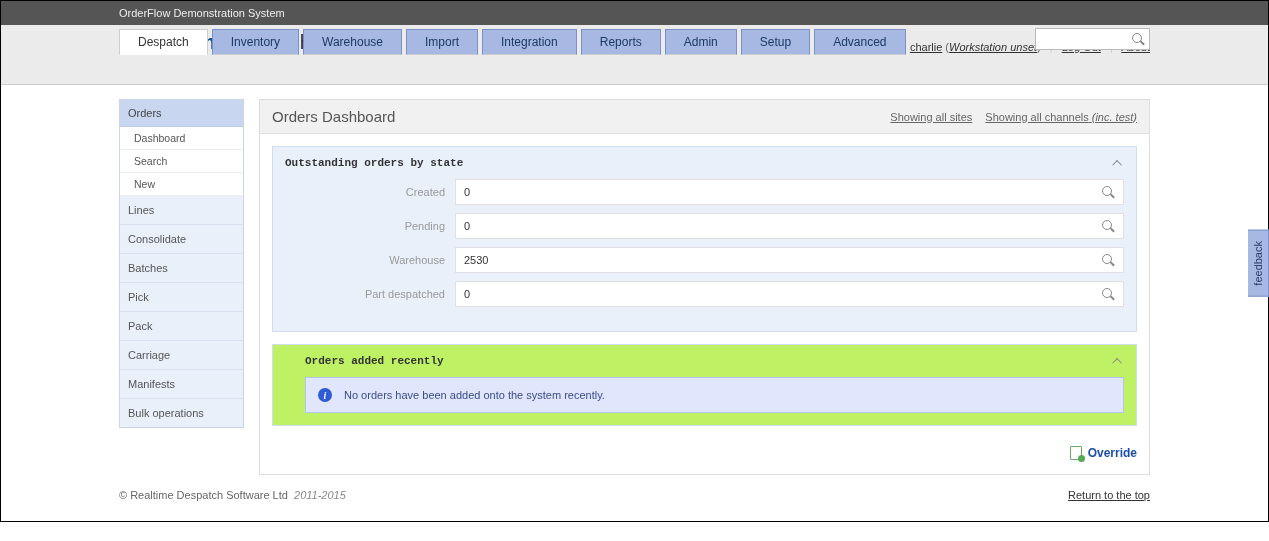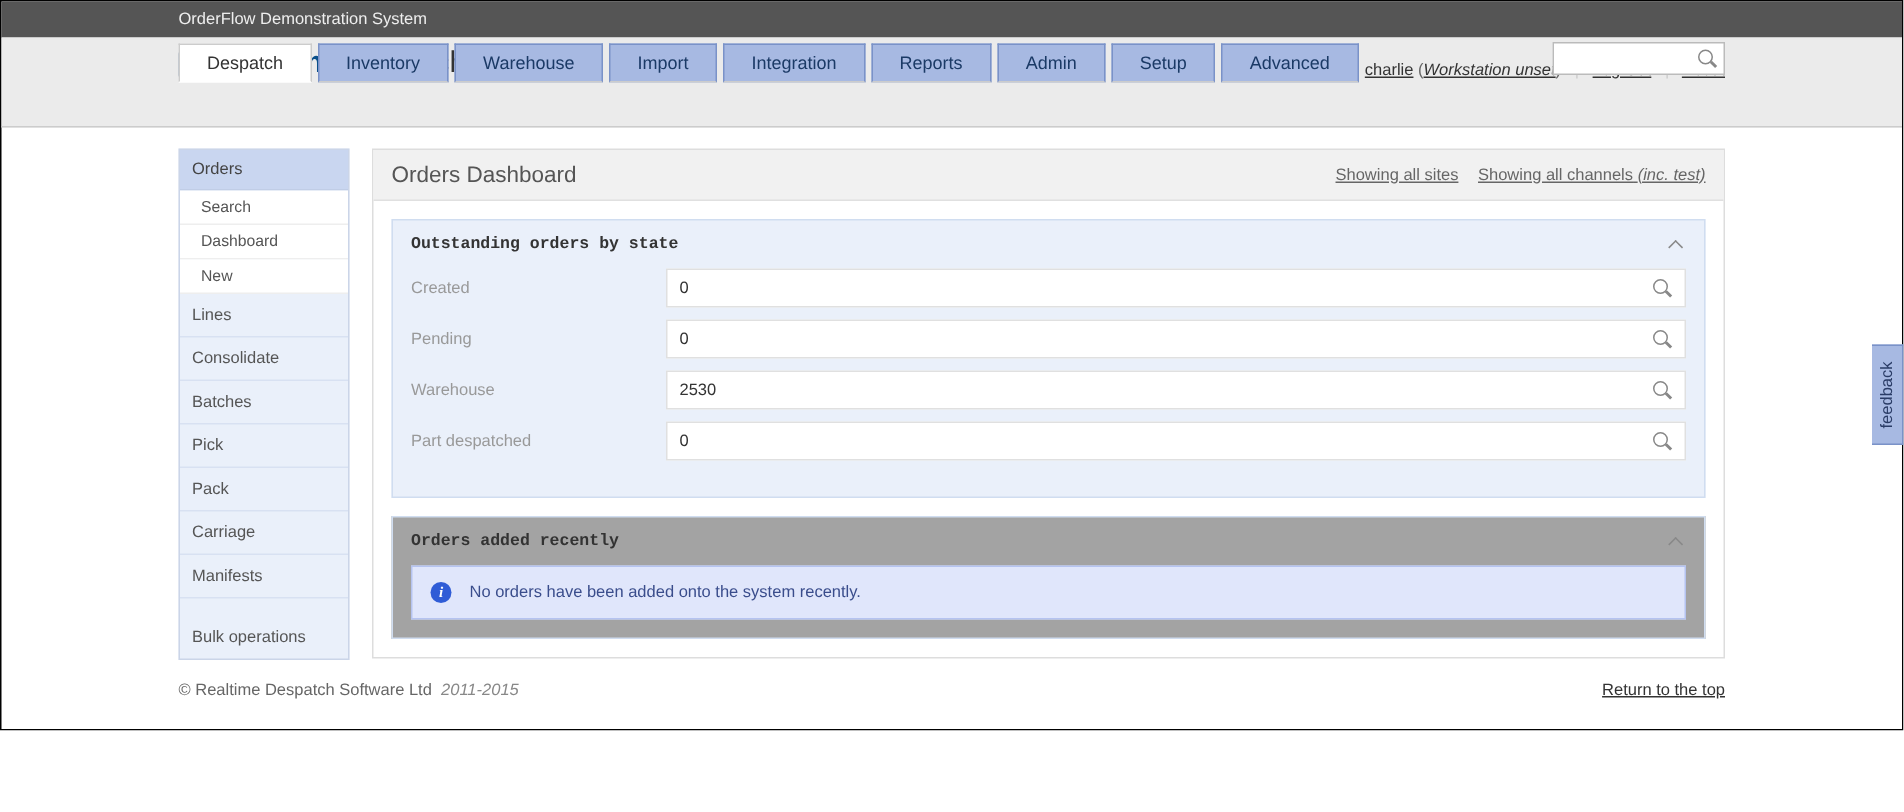--- a/index.html
+++ b/index.html
@@ -130,21 +130,21 @@
     left: 8px; top: 9px;
   }
 
   .content {
     display: flex;
     padding: 14px 118px 0 118px;
     gap: 15px;
     align-items: flex-start;
   }
   .sidebar {
-    width: 114px;
+    width: 125px;
     border: 1px solid #cbd5e8;
     background: #eaf0fa;
   }
   .side-head {
     background: #c9d6f0;
     padding: 7px 8px;
     font-size: 11px;
     color: #444;
     border-bottom: 1px solid #c0cde6;
     cursor: pointer;
@@ -157,21 +157,21 @@
     border-bottom: 1px solid #eee;
     cursor: pointer;
   }
   .side-item {
     padding: 8px 8px;
     font-size: 11px;
     color: #555;
     border-bottom: 1px solid #d8e1f2;
     cursor: pointer;
   }
-  .side-item:last-child { border-bottom: none; margin-top: 12px; }
+  .side-item:last-child { border-bottom: none; }
 
   .main {
     flex: 1;
     border: 1px solid #ddd;
     background: #fff;
   }
   .main-head {
     display: flex;
     justify-content: space-between;
     align-items: center;
@@ -184,21 +184,21 @@
   .main-links a { color: #666; text-decoration: underline; margin-left: 10px; }
   .main-links .italic { font-style: italic; }
 
   .panel {
     margin: 12px;
     border: 1px solid #d0ddf0;
   }
   .panel.blue {
     background: #eaf0fa;
   }
-  .panel.white { background: #a3a3a3; }
+  .panel.white { background: #bef264; padding-left: 20px; }
   .panel-head {
     display: flex;
     justify-content: space-between;
     align-items: center;
     padding: 10px 12px;
     font-weight: bold;
     font-size: 11px;
     color: #333;
     font-family: Liberation Mono, monospace;
   }
@@ -221,23 +221,24 @@
 
   .state-table { padding: 0 12px 12px; }
   .state-row {
     display: flex;
     align-items: center;
     margin-bottom: 8px;
   }
   .state-row:last-child { margin-bottom: 12px; }
   .state-label {
     width: 170px;
+    text-align: right;
     color: #999;
     font-size: 11px;
-    padding-right: 0;
+    padding-right: 10px;
   }
   .state-value {
     flex: 1;
     background: #fff;
     border: 1px solid #e0e0e0;
     height: 26px;
     display: flex;
     align-items: center;
     justify-content: space-between;
     padding: 0 8px;
@@ -373,22 +374,22 @@
         <input type="text" placeholder="" style="">
         <span class="mag-icon"></span>
       </div>
     </div>
   </div>
 
   <div class="content">
     <div class="sidebar">
       <div class="side-head">Orders</div>
       <div id="side-subs">
+            <div class="side-sub">Dashboard</div>
             <div class="side-sub">Search</div>
-            <div class="side-sub">Dashboard</div>
             <div class="side-sub">New</div>
           </div>
       <div id="side-items">
             <div class="side-item">Lines</div>
             <div class="side-item">Consolidate</div>
             <div class="side-item">Batches</div>
             <div class="side-item">Pick</div>
             <div class="side-item">Pack</div>
             <div class="side-item">Carriage</div>
             <div class="side-item">Manifests</div>
@@ -449,20 +450,26 @@
         <div class="panel-head">
           <span>Orders added recently</span>
           <span class="chevron"></span>
         </div>
         <div class="info-msg">
           <span class="info-icon">i</span>
           <span>No orders have been added onto the system recently.</span>
         </div>
       </div>
 
+      <div class="override">
+        <a href="#">
+          <span class="override-icon"></span>
+          <span>Override</span>
+        </a>
+      </div>
     </div>
   </div>
 
   <div class="footer">
     <div>
       <span>© Realtime Despatch Software Ltd</span>
       &nbsp;<span class="years">2011-2015</span>
     </div>
     <a href="#">Return to the top</a>
   </div>

